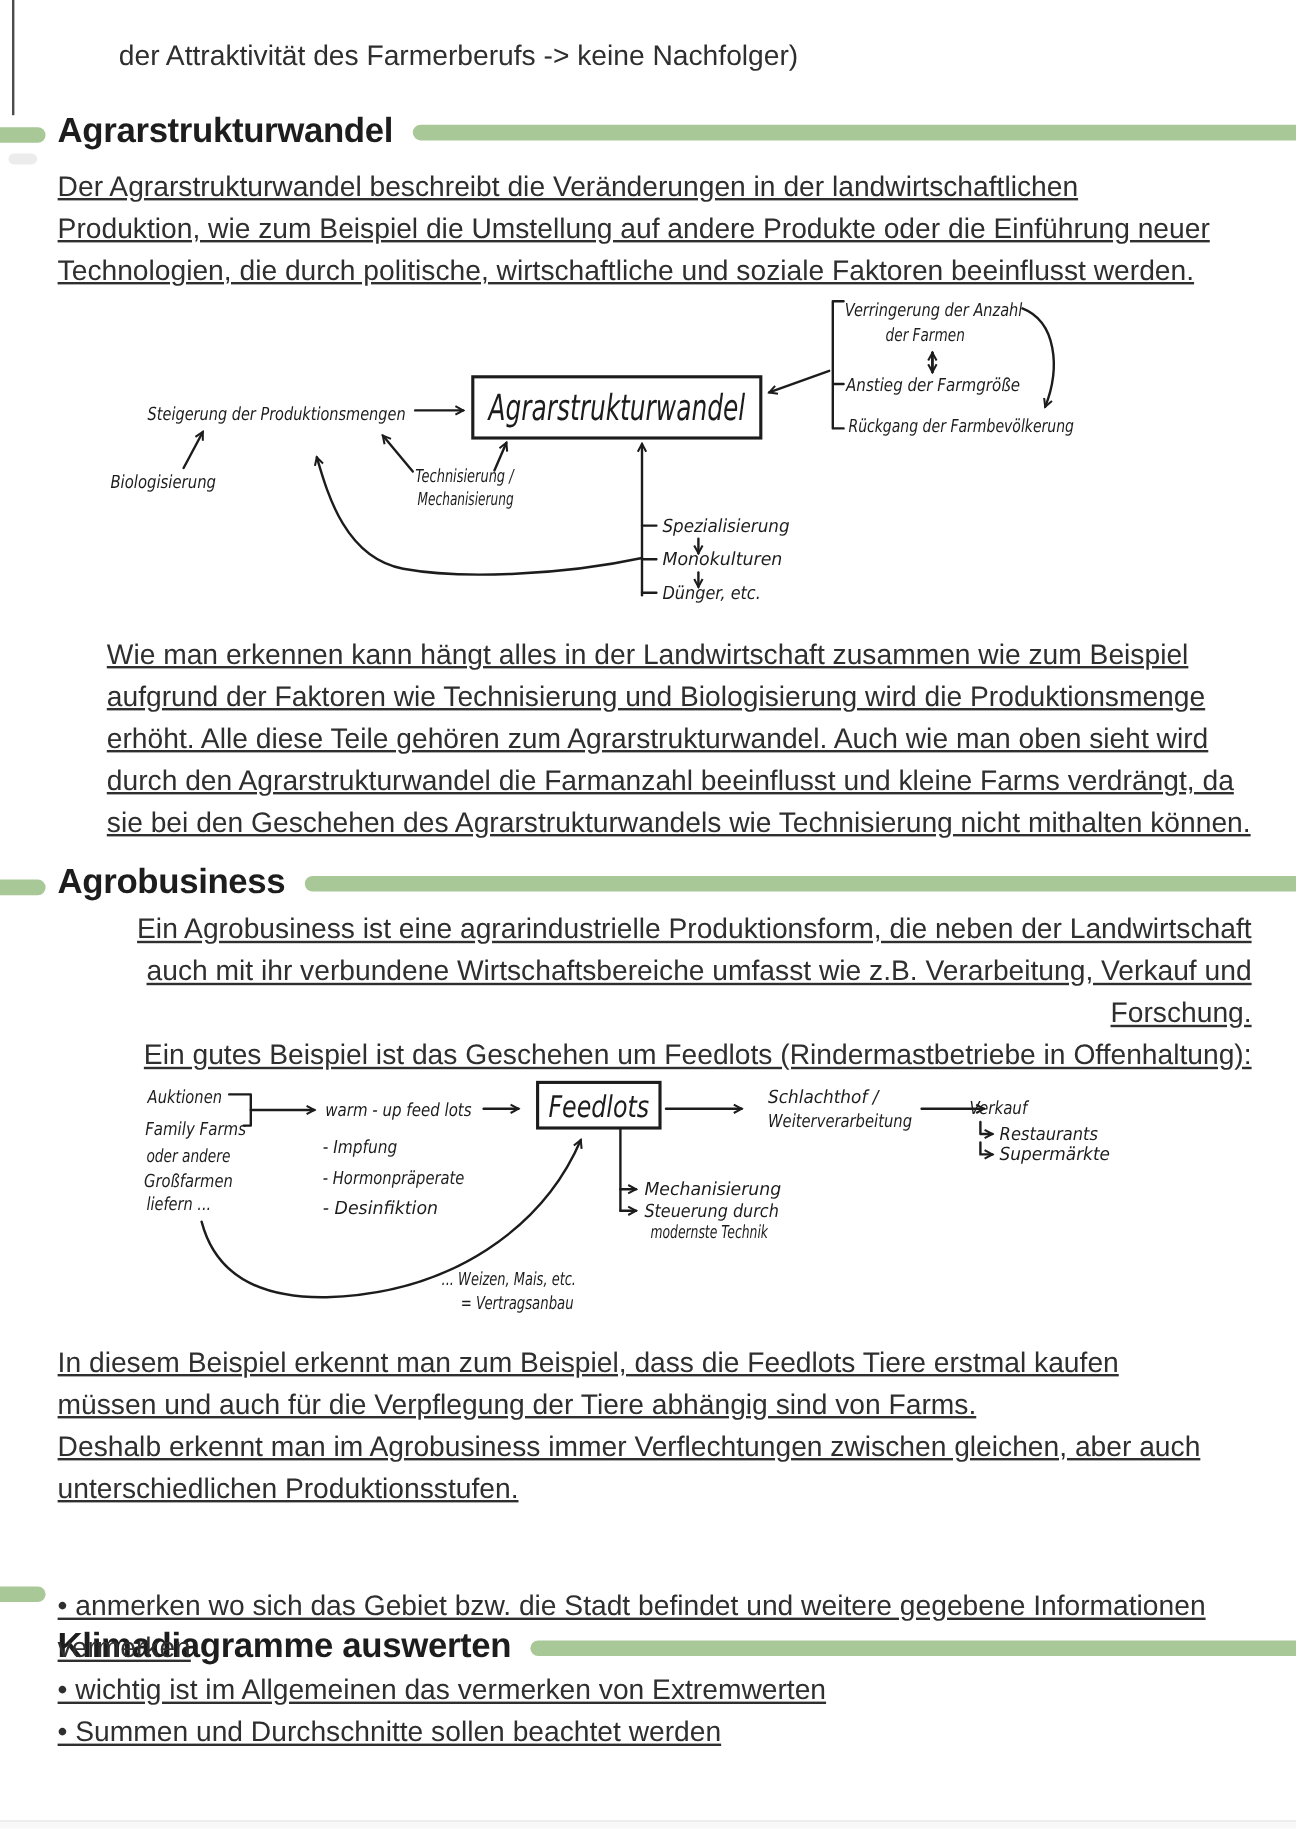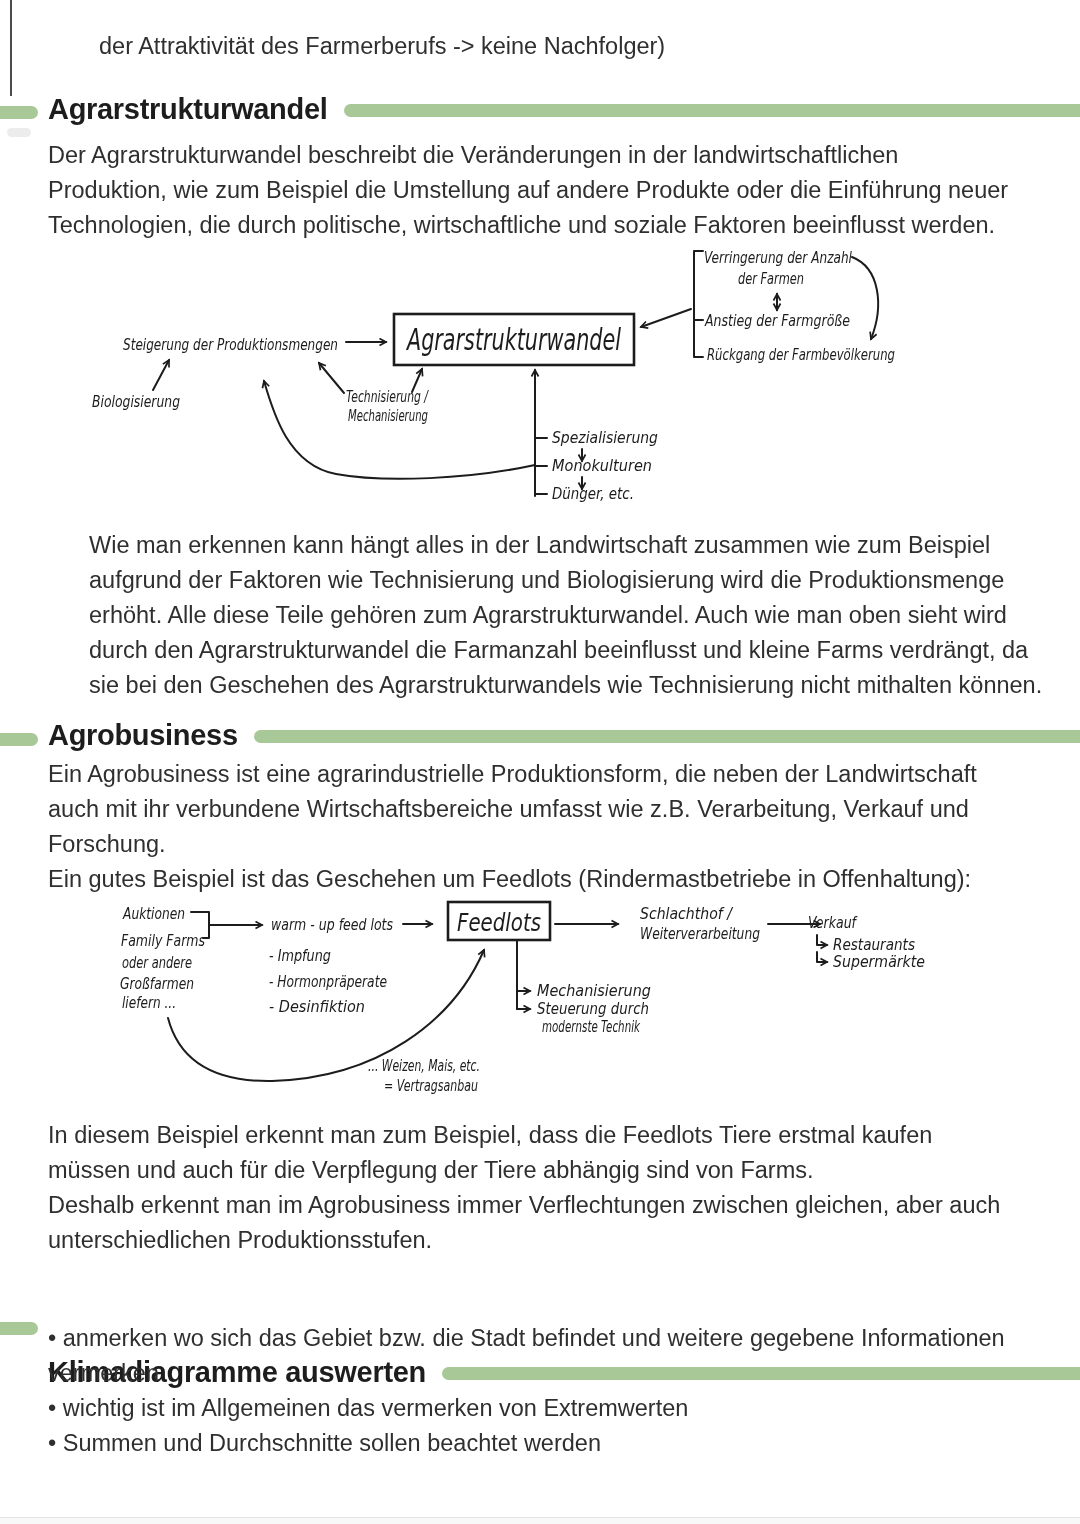--- a/index.html
+++ b/index.html
@@ -14,21 +14,21 @@
     font-family:"Liberation Sans",sans-serif;color:var(--body);
   }
   .abs{position:absolute;}
   .margin-line{left:10px;top:0;width:2px;height:96px;background:#4b4b4b;}
   .ghost-mark{left:7px;top:128px;width:24px;height:9px;background:#ececec;border-radius:5px;}
   .intro{left:99px;top:31px;font-size:23.5px;line-height:30px;color:var(--body);}
   .accent-left{left:0;width:38px;height:13px;background:var(--accent);border-radius:0 7px 7px 0;}
   .heading-row{left:48px;right:0;display:flex;align-items:center;gap:16px;}
   .heading-row h2{font-size:29px;font-weight:700;color:#1d1d1d;letter-spacing:-0.3px;white-space:nowrap;}
   .accent-right{flex:1;height:13px;background:var(--accent);border-radius:7px 0 0 7px;margin-top:2px;}
-  .para{left:48px;width:995px;font-size:23.5px;line-height:35px;color:var(--body);}
+  .para{left:48px;width:995px;font-size:23.5px;line-height:35px;color:var(--body);text-decoration:underline;}
   .para div{white-space:nowrap;}
   svg text{fill:var(--ink);font-family:"DejaVu Sans",sans-serif;font-style:italic;font-size:15px;}
   svg .hw-big{font-size:30px;}
   svg .hw-mid{font-size:25px;}
   .hw-stroke{stroke:var(--ink);stroke-width:2;fill:none;stroke-linecap:round;stroke-linejoin:round;}
   .hw-box{stroke:var(--ink);stroke-width:2.6;fill:#ffffff;}
   .bottom-strip{left:0;right:0;bottom:0;height:7px;background:#f8f8f8;border-top:1.5px solid #e4e4e4;}
 </style>
 </head>
 <body>
@@ -97,21 +97,21 @@
   <div>durch den Agrarstrukturwandel die Farmanzahl beeinflusst und kleine Farms verdrängt, da</div>
   <div>sie bei den Geschehen des Agrarstrukturwandels wie Technisierung nicht mithalten können.</div>
 </div>
 
 <div class="abs accent-left" style="top:733px;"></div>
 <div class="abs heading-row" style="top:719px;">
   <h2>Agrobusiness</h2>
   <div class="accent-right"></div>
 </div>
 
-<div class="abs para" style="top:757px;">
+<div class="abs para" style="top:757px;text-align:right;">
   <div>Ein Agrobusiness ist eine agrarindustrielle Produktionsform, die neben der Landwirtschaft</div>
   <div>auch mit ihr verbundene Wirtschaftsbereiche umfasst wie z.B. Verarbeitung, Verkauf und</div>
   <div>Forschung.</div>
   <div>Ein gutes Beispiel ist das Geschehen um Feedlots (Rindermastbetriebe in Offenhaltung):</div>
 </div>
 
 <svg class="abs" style="left:80px;top:888px;" width="1000" height="230" viewBox="0 0 1000 230">
   <defs>
     <marker id="ah2" markerWidth="11" markerHeight="11" refX="8" refY="5" orient="auto" markerUnits="userSpaceOnUse">
       <path d="M1.5,1.5 L8,5 L1.5,8.5" fill="none" stroke="#1c1c1c" stroke-width="1.7"></path>

